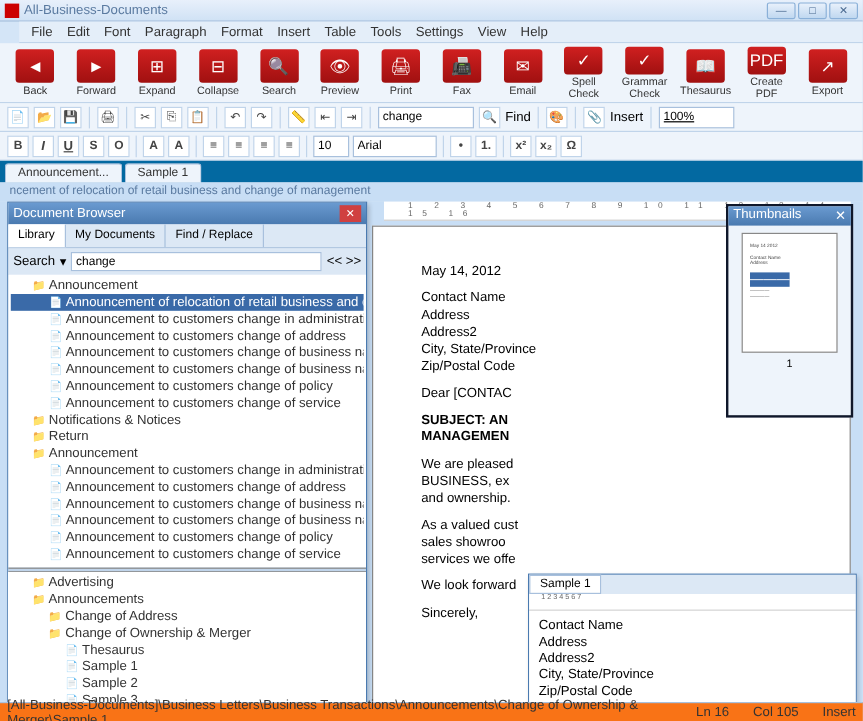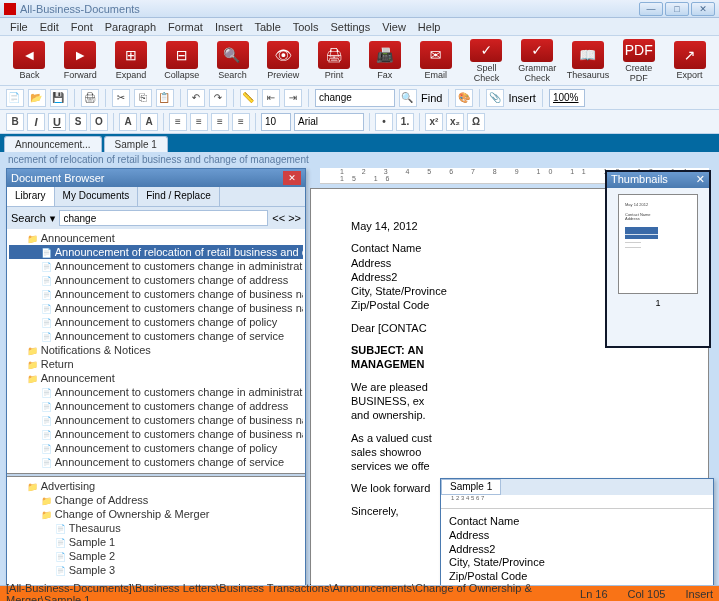--- a/index.html
+++ b/index.html
@@ -2,21 +2,21 @@
 <html><head>
 <meta charset="utf-8">
 <style>
 * { margin: 0; padding: 0; box-sizing: border-box; font-family: Tahoma, Arial, sans-serif; font-size: 11px; }
 body { background: #d4e5f7; width: 719px; height: 601px; overflow: hidden; position: relative; }
 .titlebar { height: 18px; background: linear-gradient(#e8f0fb, #d0e2f5); border-bottom: 1px solid #a8c0dd; display: flex; align-items: center; padding: 0 4px; }
 .titlebar-icon { width: 12px; height: 12px; background: #c00; margin-right: 4px; }
 .titlebar-text { color: #5a7aa0; font-size: 11px; flex: 1; }
 .win-controls { display: flex; gap: 2px; }
 .win-btn { width: 24px; height: 14px; background: linear-gradient(#e8f0fb,#c0d8f0); border: 1px solid #8ab0d8; border-radius: 2px; display: flex; align-items: center; justify-content: center; font-size: 9px; color: #4a6a90; }
-.menubar { height: 18px; background: #e4eef9; display: flex; align-items: center; padding: 0 4px; border-bottom: 1px solid #c0d4ea; }
+.menubar { height: 18px; background: #e4eef9; display: flex; align-items: center; padding: 0 4px; border-bottom: 1px solid #c0d4ea; margin-left: 16px; }
 .menubar span { padding: 2px 6px; color: #333; cursor: default; }
 .big-toolbar { height: 50px; background: #eef4fb; display: flex; align-items: center; padding: 4px 6px; gap: 4px; border-bottom: 1px solid #c0d4ea; }
 .big-btn { width: 50px; height: 44px; display: flex; flex-direction: column; align-items: center; justify-content: center; gap: 1px; }
 .big-btn-icon { width: 32px; height: 28px; background: linear-gradient(#d02020, #a01010); border-radius: 3px; display: flex; align-items: center; justify-content: center; color: #fff; font-size: 14px; }
 .big-btn-label { font-size: 9px; color: #333; text-align: center; }
 .small-toolbar { height: 24px; background: #eef4fb; display: flex; align-items: center; padding: 2px 6px; gap: 4px; border-bottom: 1px solid #c0d4ea; }
 .tb-icon { width: 18px; height: 18px; border: 1px solid #c0d4ea; background: #fff; display: flex; align-items: center; justify-content: center; font-size: 10px; color: #444; }
 .tb-sep { width: 1px; height: 18px; background: #c0d4ea; margin: 0 2px; }
 .tb-input { height: 18px; border: 1px solid #a8c0dd; padding: 0 3px; font-size: 10px; }
 .fmt-toolbar { height: 24px; background: #eef4fb; display: flex; align-items: center; padding: 2px 6px; gap: 3px; border-bottom: 1px solid #c0d4ea; }
@@ -166,21 +166,21 @@
   <div class="tb-sep"></div>
   <input class="tb-input" style="width: 80px;" value="change">
   <div class="tb-icon">🔍</div>
   <span>Find</span>
   <div class="tb-sep"></div>
   <div class="tb-icon">🎨</div>
   <div class="tb-sep"></div>
   <div class="tb-icon">📎</div>
   <span>Insert</span>
   <div class="tb-sep"></div>
-  <input class="tb-input" style="width: 36px; text-decoration: underline;" value="100%">
+  <input class="tb-input" style="width: 63px; text-decoration: underline;" value="100%">
 </div>
 
 <div class="fmt-toolbar">
   <div class="fmt-btn">B</div>
   <div class="fmt-btn">
       <i>I</i>
     </div>
   <div class="fmt-btn">
       <u>U</u>
     </div>
@@ -257,20 +257,21 @@
         <div class="tree-item doc l2">Announcement to customers change in administration</div>
         <div class="tree-item doc l2">Announcement to customers change of address</div>
         <div class="tree-item doc l2">Announcement to customers change of business nam</div>
         <div class="tree-item doc l2">Announcement to customers change of business nam</div>
         <div class="tree-item doc l2">Announcement to customers change of policy</div>
         <div class="tree-item doc l2">Announcement to customers change of service</div>
       </div>
     <div class="tree-split"></div>
     <div class="tree2" id="tree2">
         <div class="tree-item folder l1">Advertising</div>
+        <div class="tree-item folder l1">Announcements</div>
         <div class="tree-item folder l2">Change of Address</div>
         <div class="tree-item folder l2">Change of Ownership &amp; Merger</div>
         <div class="tree-item doc l3">Thesaurus</div>
         <div class="tree-item doc l3">Sample 1</div>
         <div class="tree-item doc l3">Sample 2</div>
         <div class="tree-item doc l3">Sample 3</div>
       </div>
   </div>
 
   <div class="float-doc">

